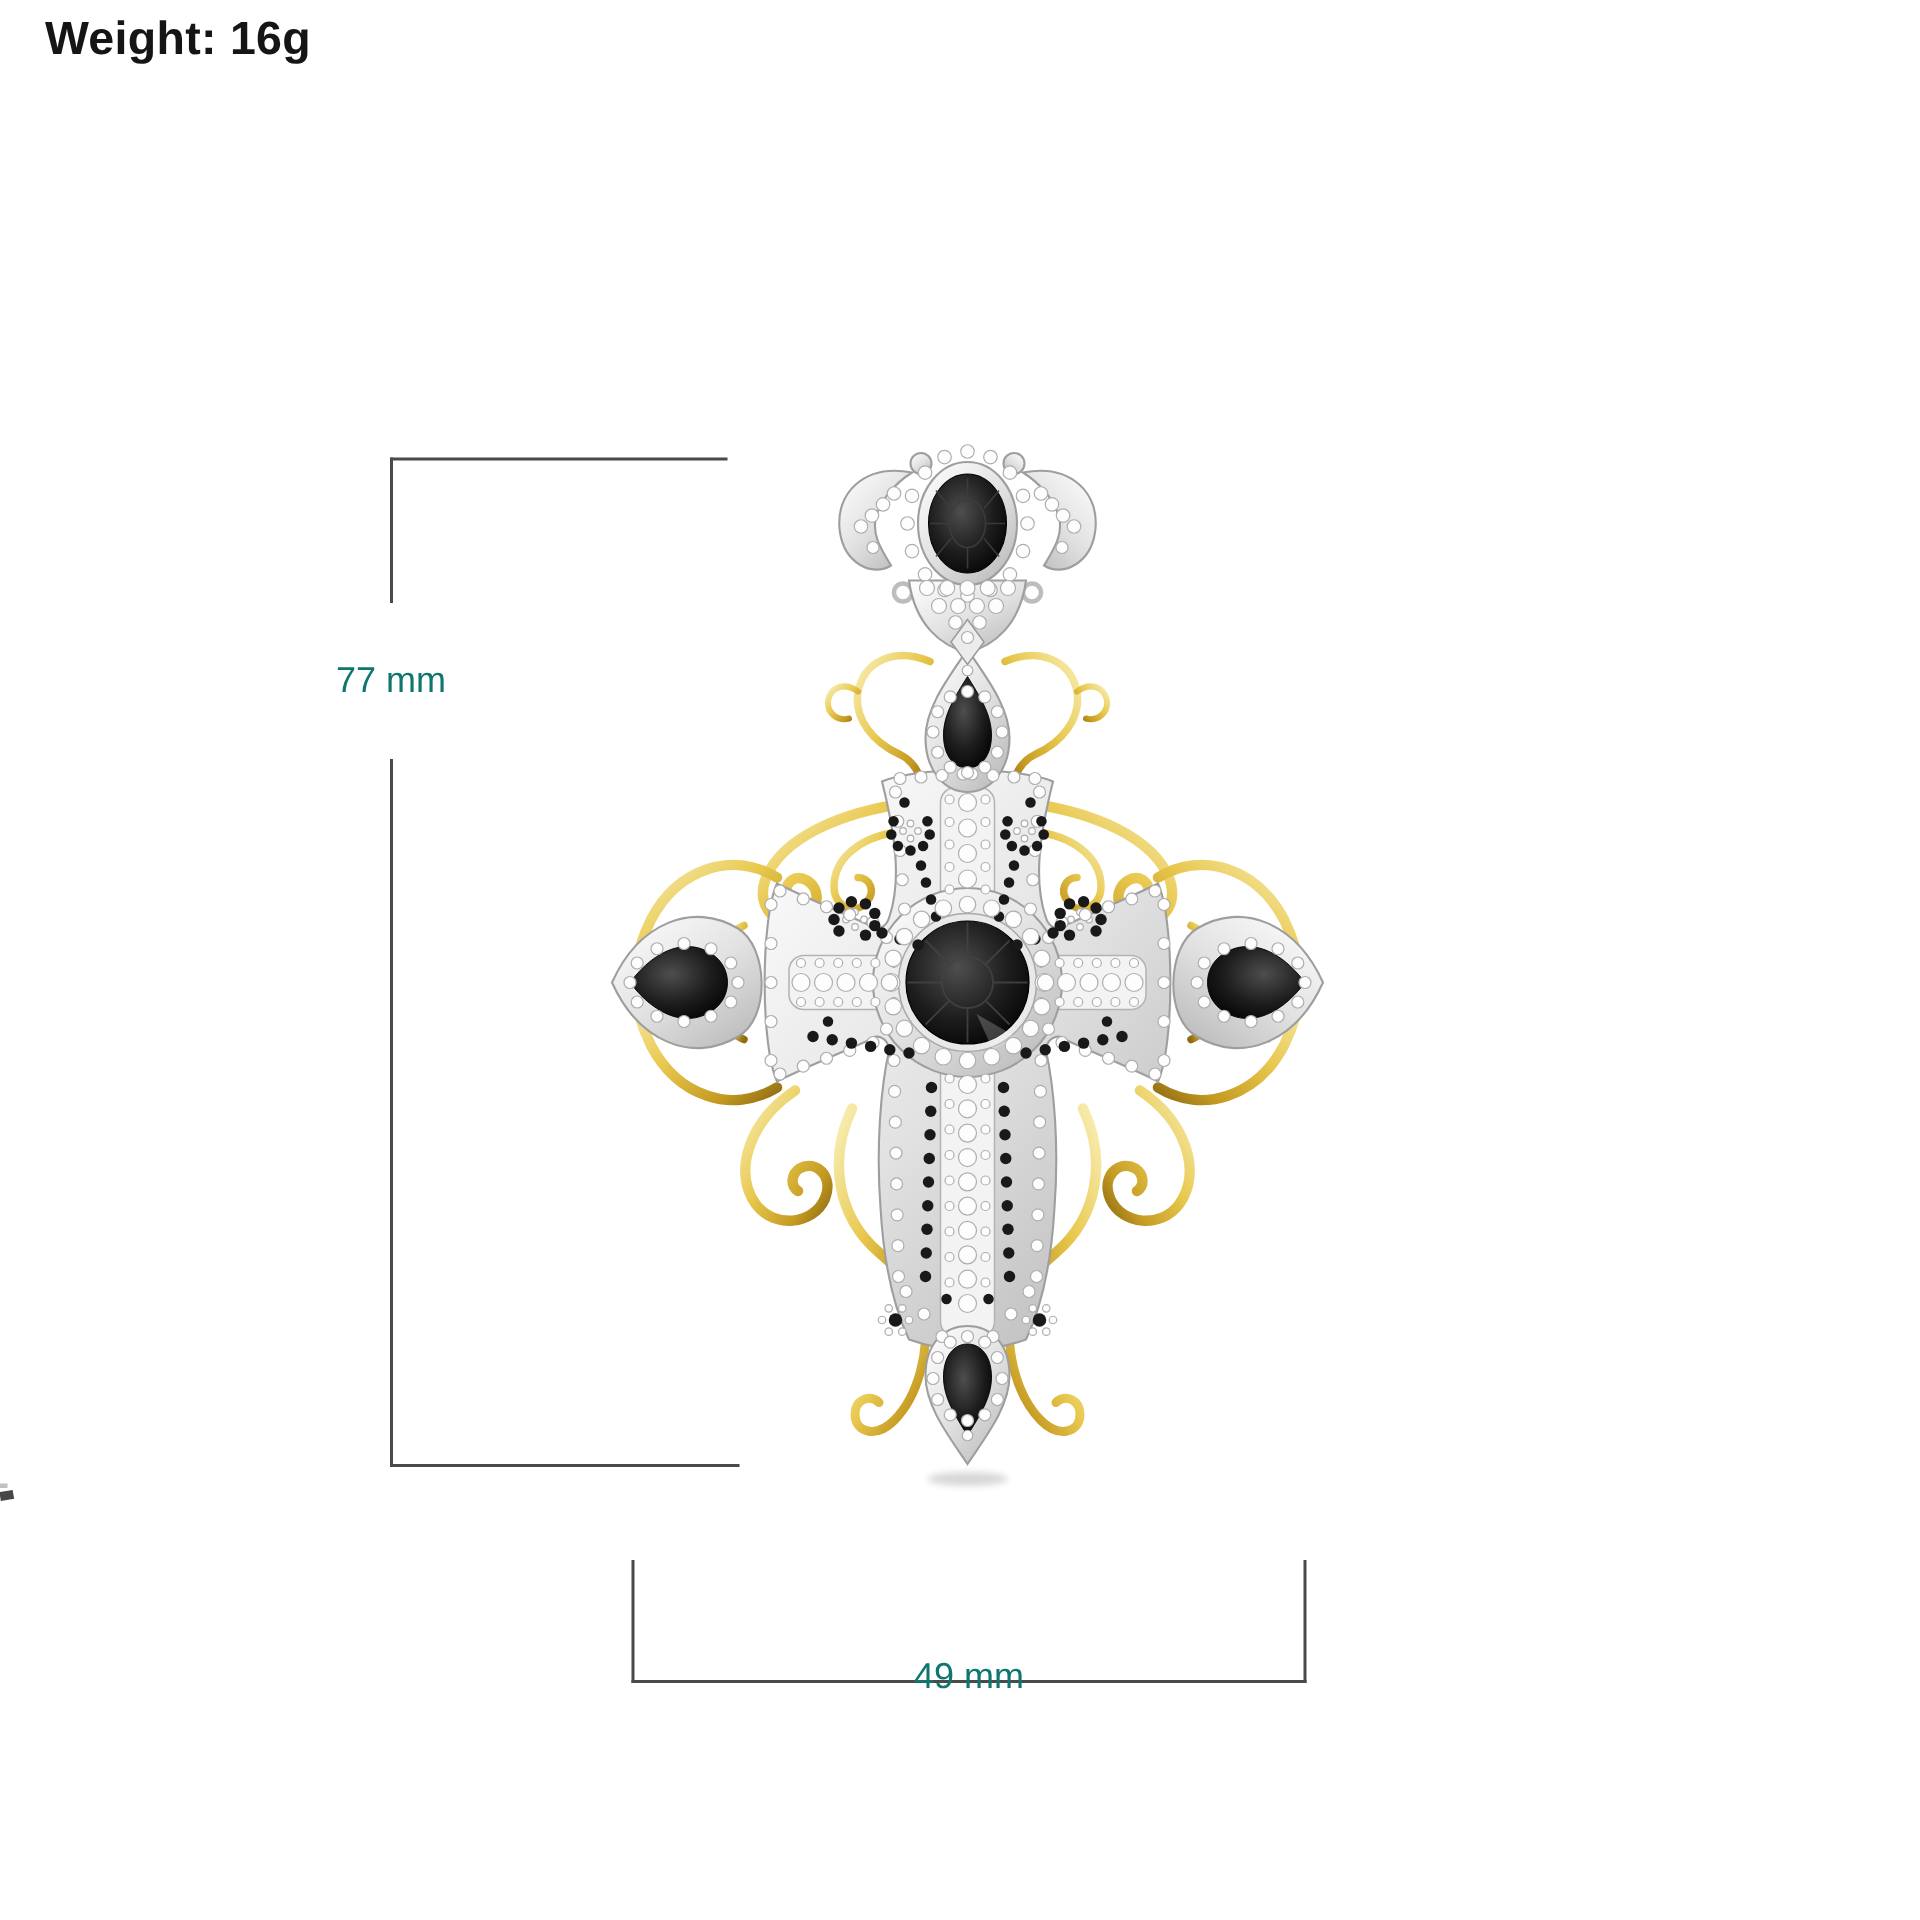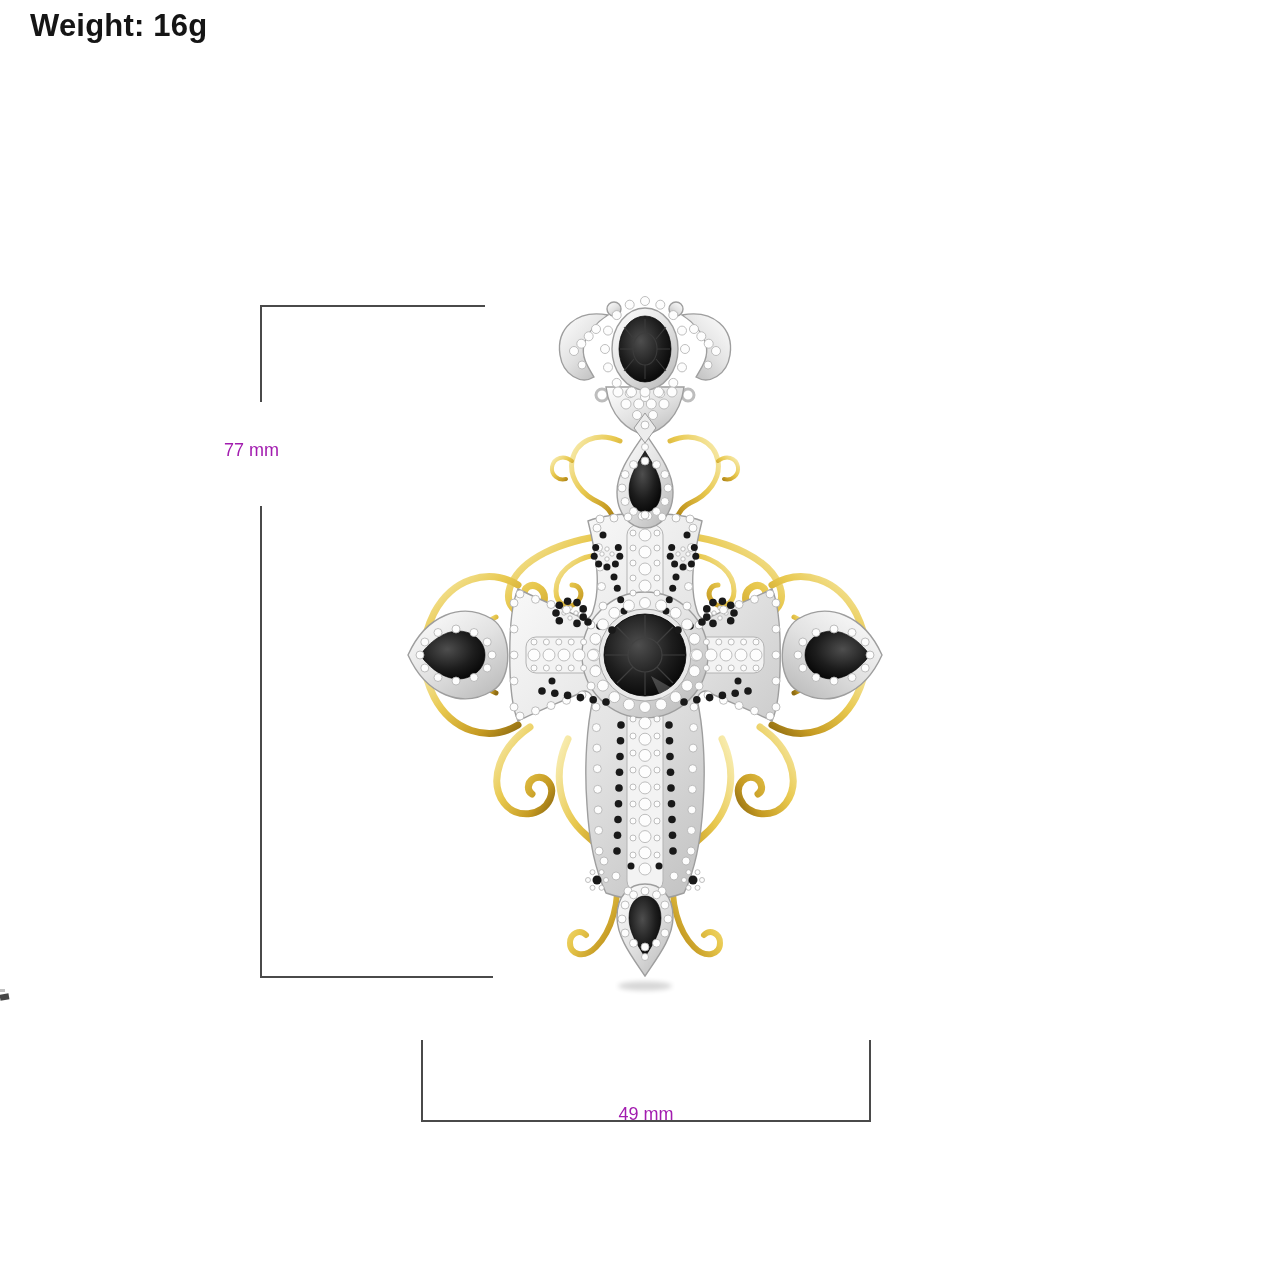--- a/index.html
+++ b/index.html
@@ -1,20 +1,20 @@
 <!DOCTYPE html>
 <html style="--gold: #e2c04a; --gold_deep: #b08a1e; --silver: #d9d9d9; --gem_black: #101010; --dimension_line: #4a4a4a; --background: #ffffff;"><head>
 <meta charset="utf-8">
 <style>
   html,body{margin:0;padding:0;}
   body{font-family:"Liberation Sans", sans-serif; background:#fff;}
   .stage{position:relative;width:1280px;height:1160px;background:var(--background,#fff);overflow:hidden;}
   .weight-label{position:absolute;left:30px;top:8px;font-size:31px;font-weight:700;color:#151515;letter-spacing:.2px;}
   .dim-line{position:absolute;background:var(--dimension_line,#4a4a4a);}
-  .dim-label{position:absolute;font-size:18px;color:#a21caf;}
+  .dim-label{position:absolute;font-size:24px;color:#0f766e;}
   .dim-label.w{width:240px;text-align:center;}
   .edge-mark{position:absolute;left:0;top:994px;width:9px;height:6px;background:#262626;transform:rotate(-10deg);opacity:.85;}
   .edge-mark2{position:absolute;left:0;top:989px;width:5px;height:3px;background:#9a9a9a;opacity:.6;}
   .pendant-wrap{position:absolute;left:400px;top:295px;width:490px;height:700px;}
   svg{display:block;}
   .w{fill:#fdfdfd;stroke:#aeaeae;stroke-width:.8;}
   .k{fill:#191919;stroke:none;}
   .gold{fill:none;stroke:url(#goldGrad);stroke-linecap:round;}
   .silv{fill:url(#silverGrad);stroke:#9e9e9e;stroke-width:1.4;}
 </style>

